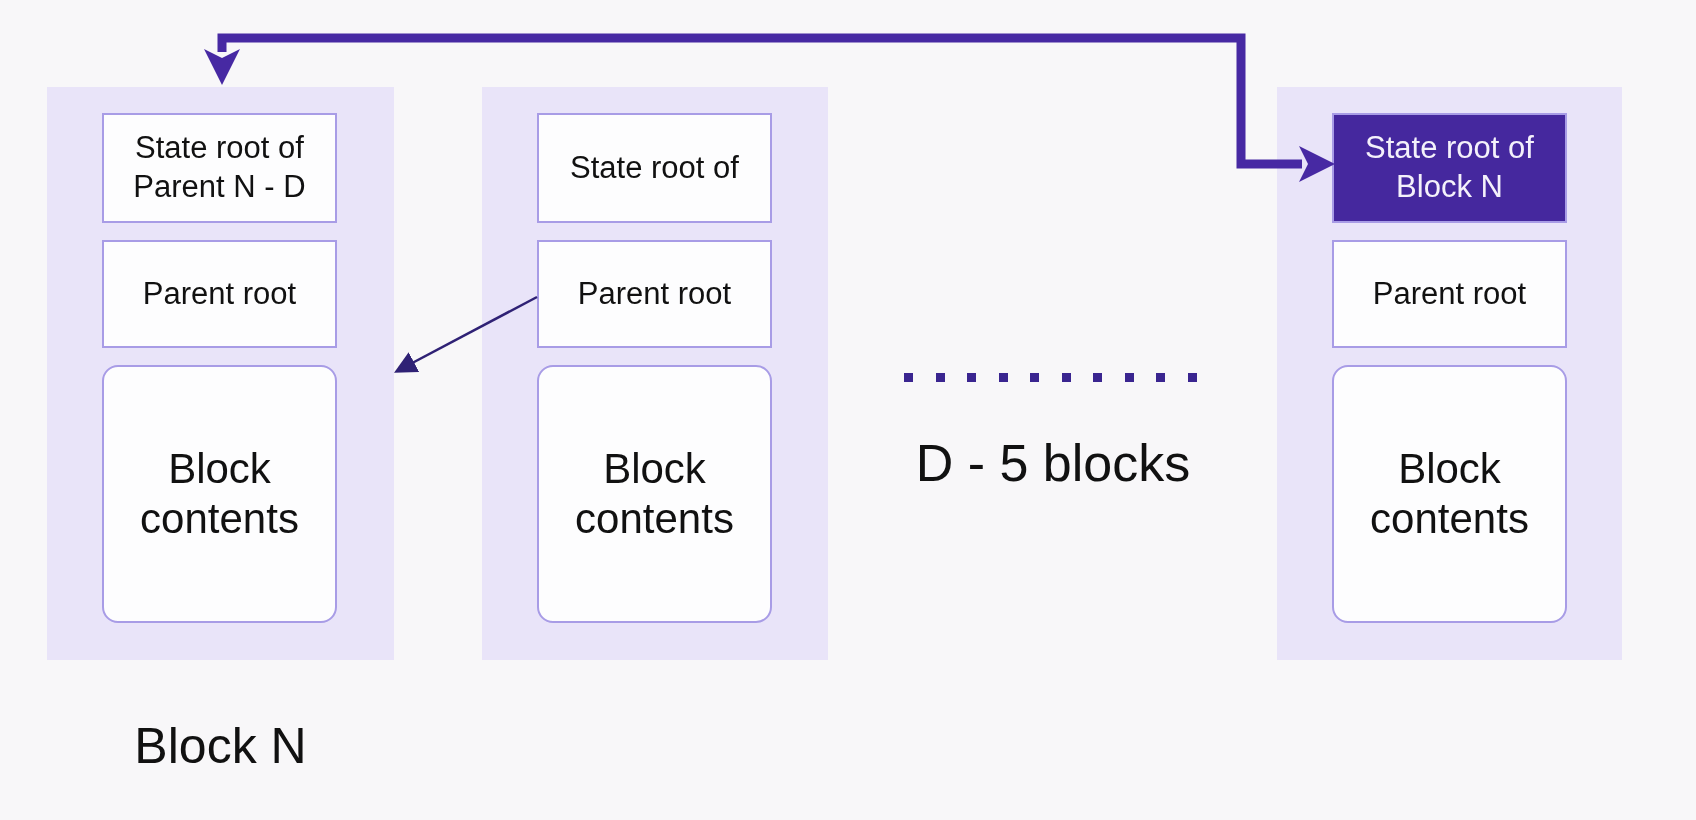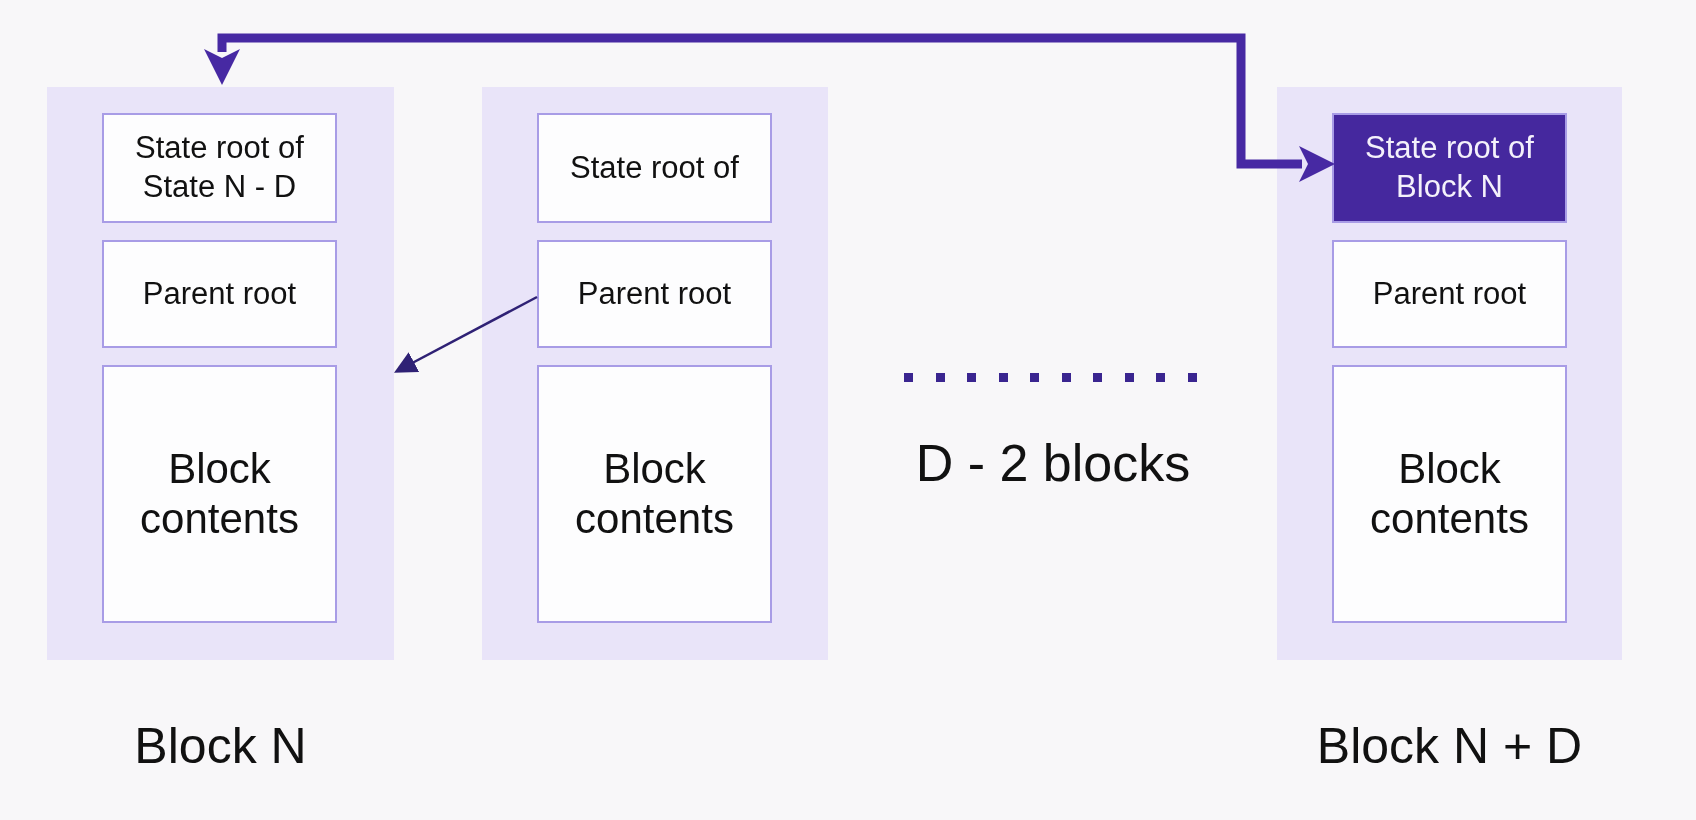--- a/index.html
+++ b/index.html
@@ -22,21 +22,21 @@
     position:absolute;left:55px;width:235px;
     box-sizing:border-box;
     background:var(--box-fill,#fdfdfe);
     border:2px solid var(--box-border,#a89ce6);
     display:flex;flex-direction:column;
     align-items:center;justify-content:center;
     text-align:center;
   }
   .box-state{top:26px;height:110px;font-size:31px;line-height:1.25;}
   .box-parent{top:153px;height:108px;font-size:31px;line-height:1.25;}
-  .box-contents{top:278px;height:258px;font-size:42px;line-height:1.18;}
+  .box-contents{top:278px;height:258px;font-size:42px;line-height:1.18;border-radius:16px;}
   .box.highlight{
     background:var(--highlight-fill,#45289e);
     color:var(--highlight-text,#f4f1fb);
   }
   .block-label{
     position:absolute;top:718px;height:56px;line-height:56px;
     font-size:50px;text-align:center;
   }
   .bl-1{left:47px;width:347px;}
   .bl-2{left:482px;width:346px;}
@@ -60,21 +60,21 @@
   }
 </style>
 </head>
 <body>
 
 <div class="canvas">
 
   <div class="block-container bc-1">
     <div class="box box-state">
       <span>State root of</span>
-      <span>State N - D</span>
+      <span>Parent N - D</span>
     </div>
     <div class="box box-parent">
       <span>Parent root</span>
     </div>
     <div class="box box-contents">
       <span>Block</span>
       <span>contents</span>
     </div>
   </div>
 
@@ -110,24 +110,23 @@
       <span class="dot"></span>
       <span class="dot"></span>
       <span class="dot"></span>
       <span class="dot"></span>
       <span class="dot"></span>
       <span class="dot"></span>
       <span class="dot"></span>
       <span class="dot"></span>
       <span class="dot"></span>
     </div>
-  <div class="gap-label">D - 2 blocks</div>
+  <div class="gap-label">D - 5 blocks</div>
 
   <div class="block-label bl-1">Block N</div>
-  <div class="block-label bl-3">Block N + D</div>
 
   <svg class="arrows" width="1696" height="820" viewBox="0 0 1696 820">
     <defs>
       <marker id="barb" viewBox="0 0 12 12" refX="1" refY="6" markerWidth="4" markerHeight="4" markerUnits="strokeWidth" orient="auto-start-reverse">
         <path d="M0,0 L12,6 L0,12 L3,6 Z" style="fill:var(--arrow-thick,#4729a3)"></path>
       </marker>
       <marker id="tri" viewBox="0 0 12 12" refX="9" refY="6" markerWidth="9" markerHeight="9" markerUnits="strokeWidth" orient="auto">
         <path d="M0,0 L12,6 L0,12 Z" style="fill:var(--arrow-thin,#2f2175)"></path>
       </marker>
     </defs>

